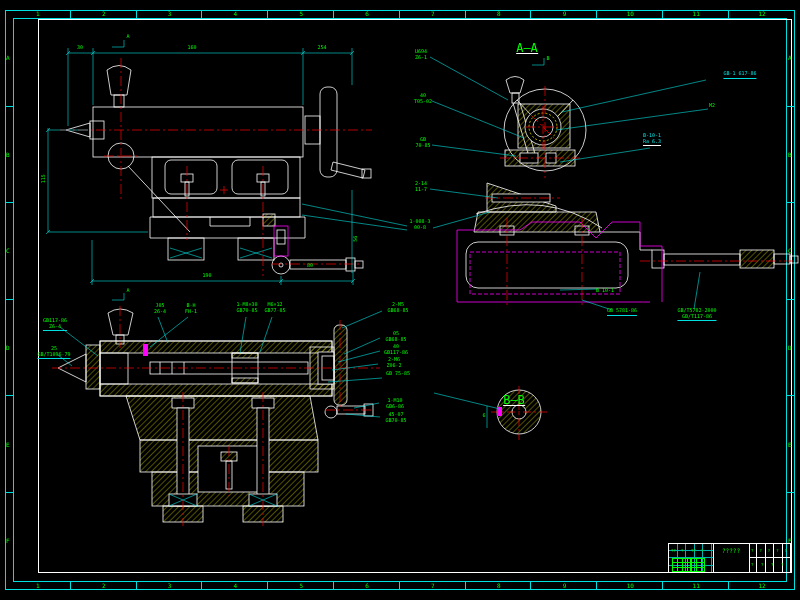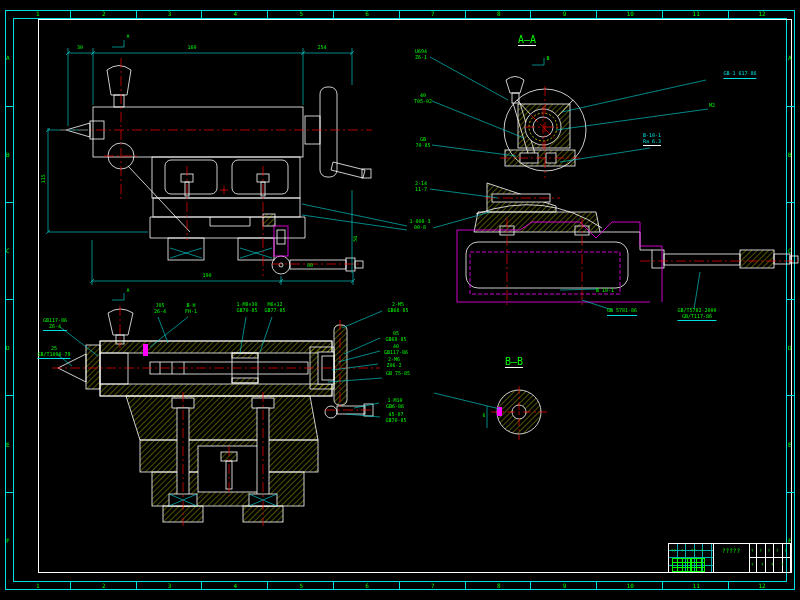--- a/index.html
+++ b/index.html
@@ -18,21 +18,21 @@
      background:repeating-linear-gradient(180deg,transparent 0 95.6px,#00e0e0 95.6px 96.6px);}
   #zone-right{left:787px;top:10px;width:8px;height:580px;
      background:repeating-linear-gradient(180deg,transparent 0 95.6px,#00e0e0 95.6px 96.6px);}
   .znum{position:absolute;color:#00ff00;font-size:6px;line-height:8px;transform:translateX(-50%);}
   .zlet{position:absolute;color:#00ff00;font-size:6px;line-height:6px;}
   .anno{position:absolute;color:#00ff00;font-size:5px;line-height:5.5px;text-align:center;
         transform:translateX(-50%);white-space:nowrap;}
   .anno.c{color:#00e0e0;}
   .anno.ul-c{border-bottom:1px solid #00e0e0;padding-bottom:1px;}
   .anno.ul-w{border-bottom:1px solid #ffffff;padding-bottom:1px;}
-  .anno.fs7{font-size:10px;line-height:8px;}
+  .anno.fs7{font-size:12px;line-height:8px;margin-top:8px;}
   svg{position:absolute;left:0;top:0;}
   
   #tb{left:668px;top:543px;width:122px;height:28px;border:1px solid #fff;}
   #tb .vline{position:absolute;top:0;width:1px;height:28px;background:#fff;}
   #tb-left{position:absolute;left:0;top:0;width:44px;height:28px;
      background:
        repeating-linear-gradient(90deg,transparent 0 7.5px,#00b0b0 7.5px 8.5px),
        repeating-linear-gradient(180deg,transparent 0 6.2px,#00b0b0 6.2px 7.2px);}
   .minigrid{position:absolute;border:1px solid #00ff00;
      background:
@@ -331,21 +331,21 @@
       <line x1="380" y1="417" x2="346" y2="414"></line>
       <line x1="434" y1="393" x2="500" y2="409"></line>
       <line x1="560" y1="290" x2="598" y2="289"></line>
     </g>
   </svg>
 
   <div class="abs" id="anno-layer" style="left:0;top:0;width:800px;height:600px;">
       <div class="anno ul-w fs7" style="left: 527px; top: 36px;">
         <div>A—A</div>
       </div>
-      <div class="anno ul-w fs7" style="left: 514px; top: 358px;">
+      <div class="anno ul-w fs7" style="left: 514px; top: 388px;">
         <div>B—B</div>
       </div>
       <div class="anno" style="left: 128px; top: 34px;">
         <div>A</div>
       </div>
       <div class="anno" style="left: 128px; top: 288px;">
         <div>A</div>
       </div>
       <div class="anno" style="left: 548px; top: 56px;">
         <div>B</div>

